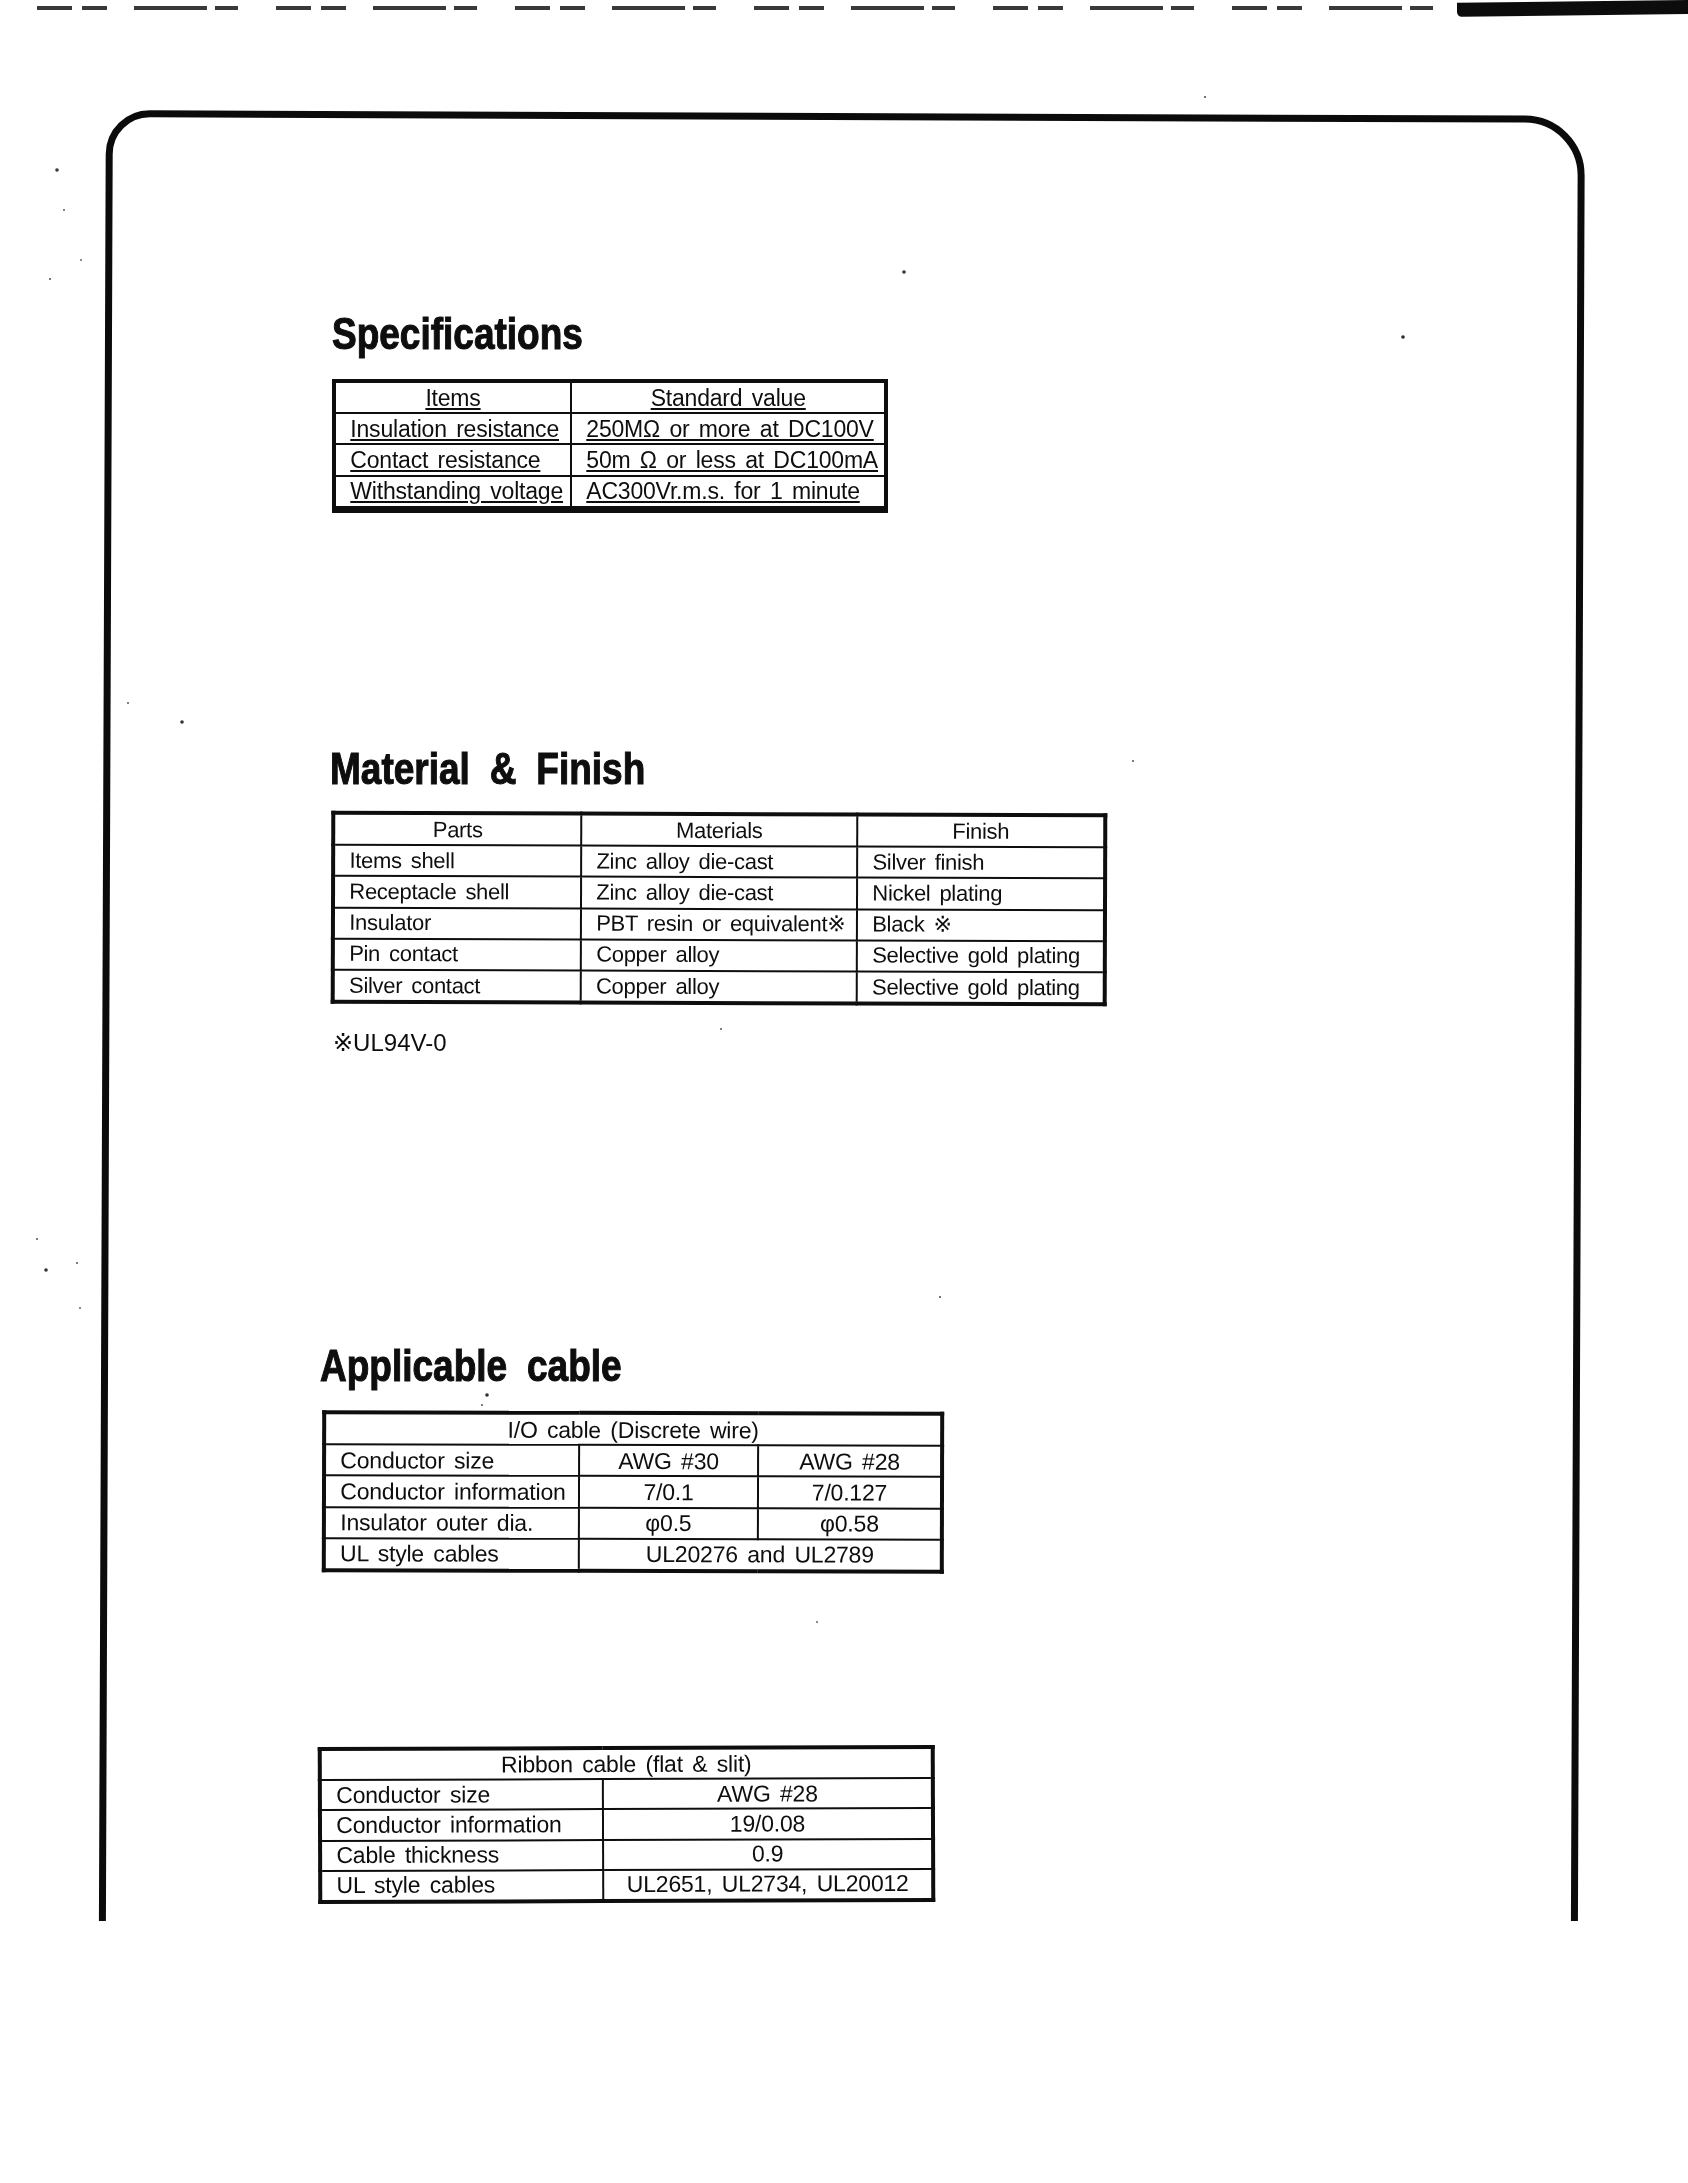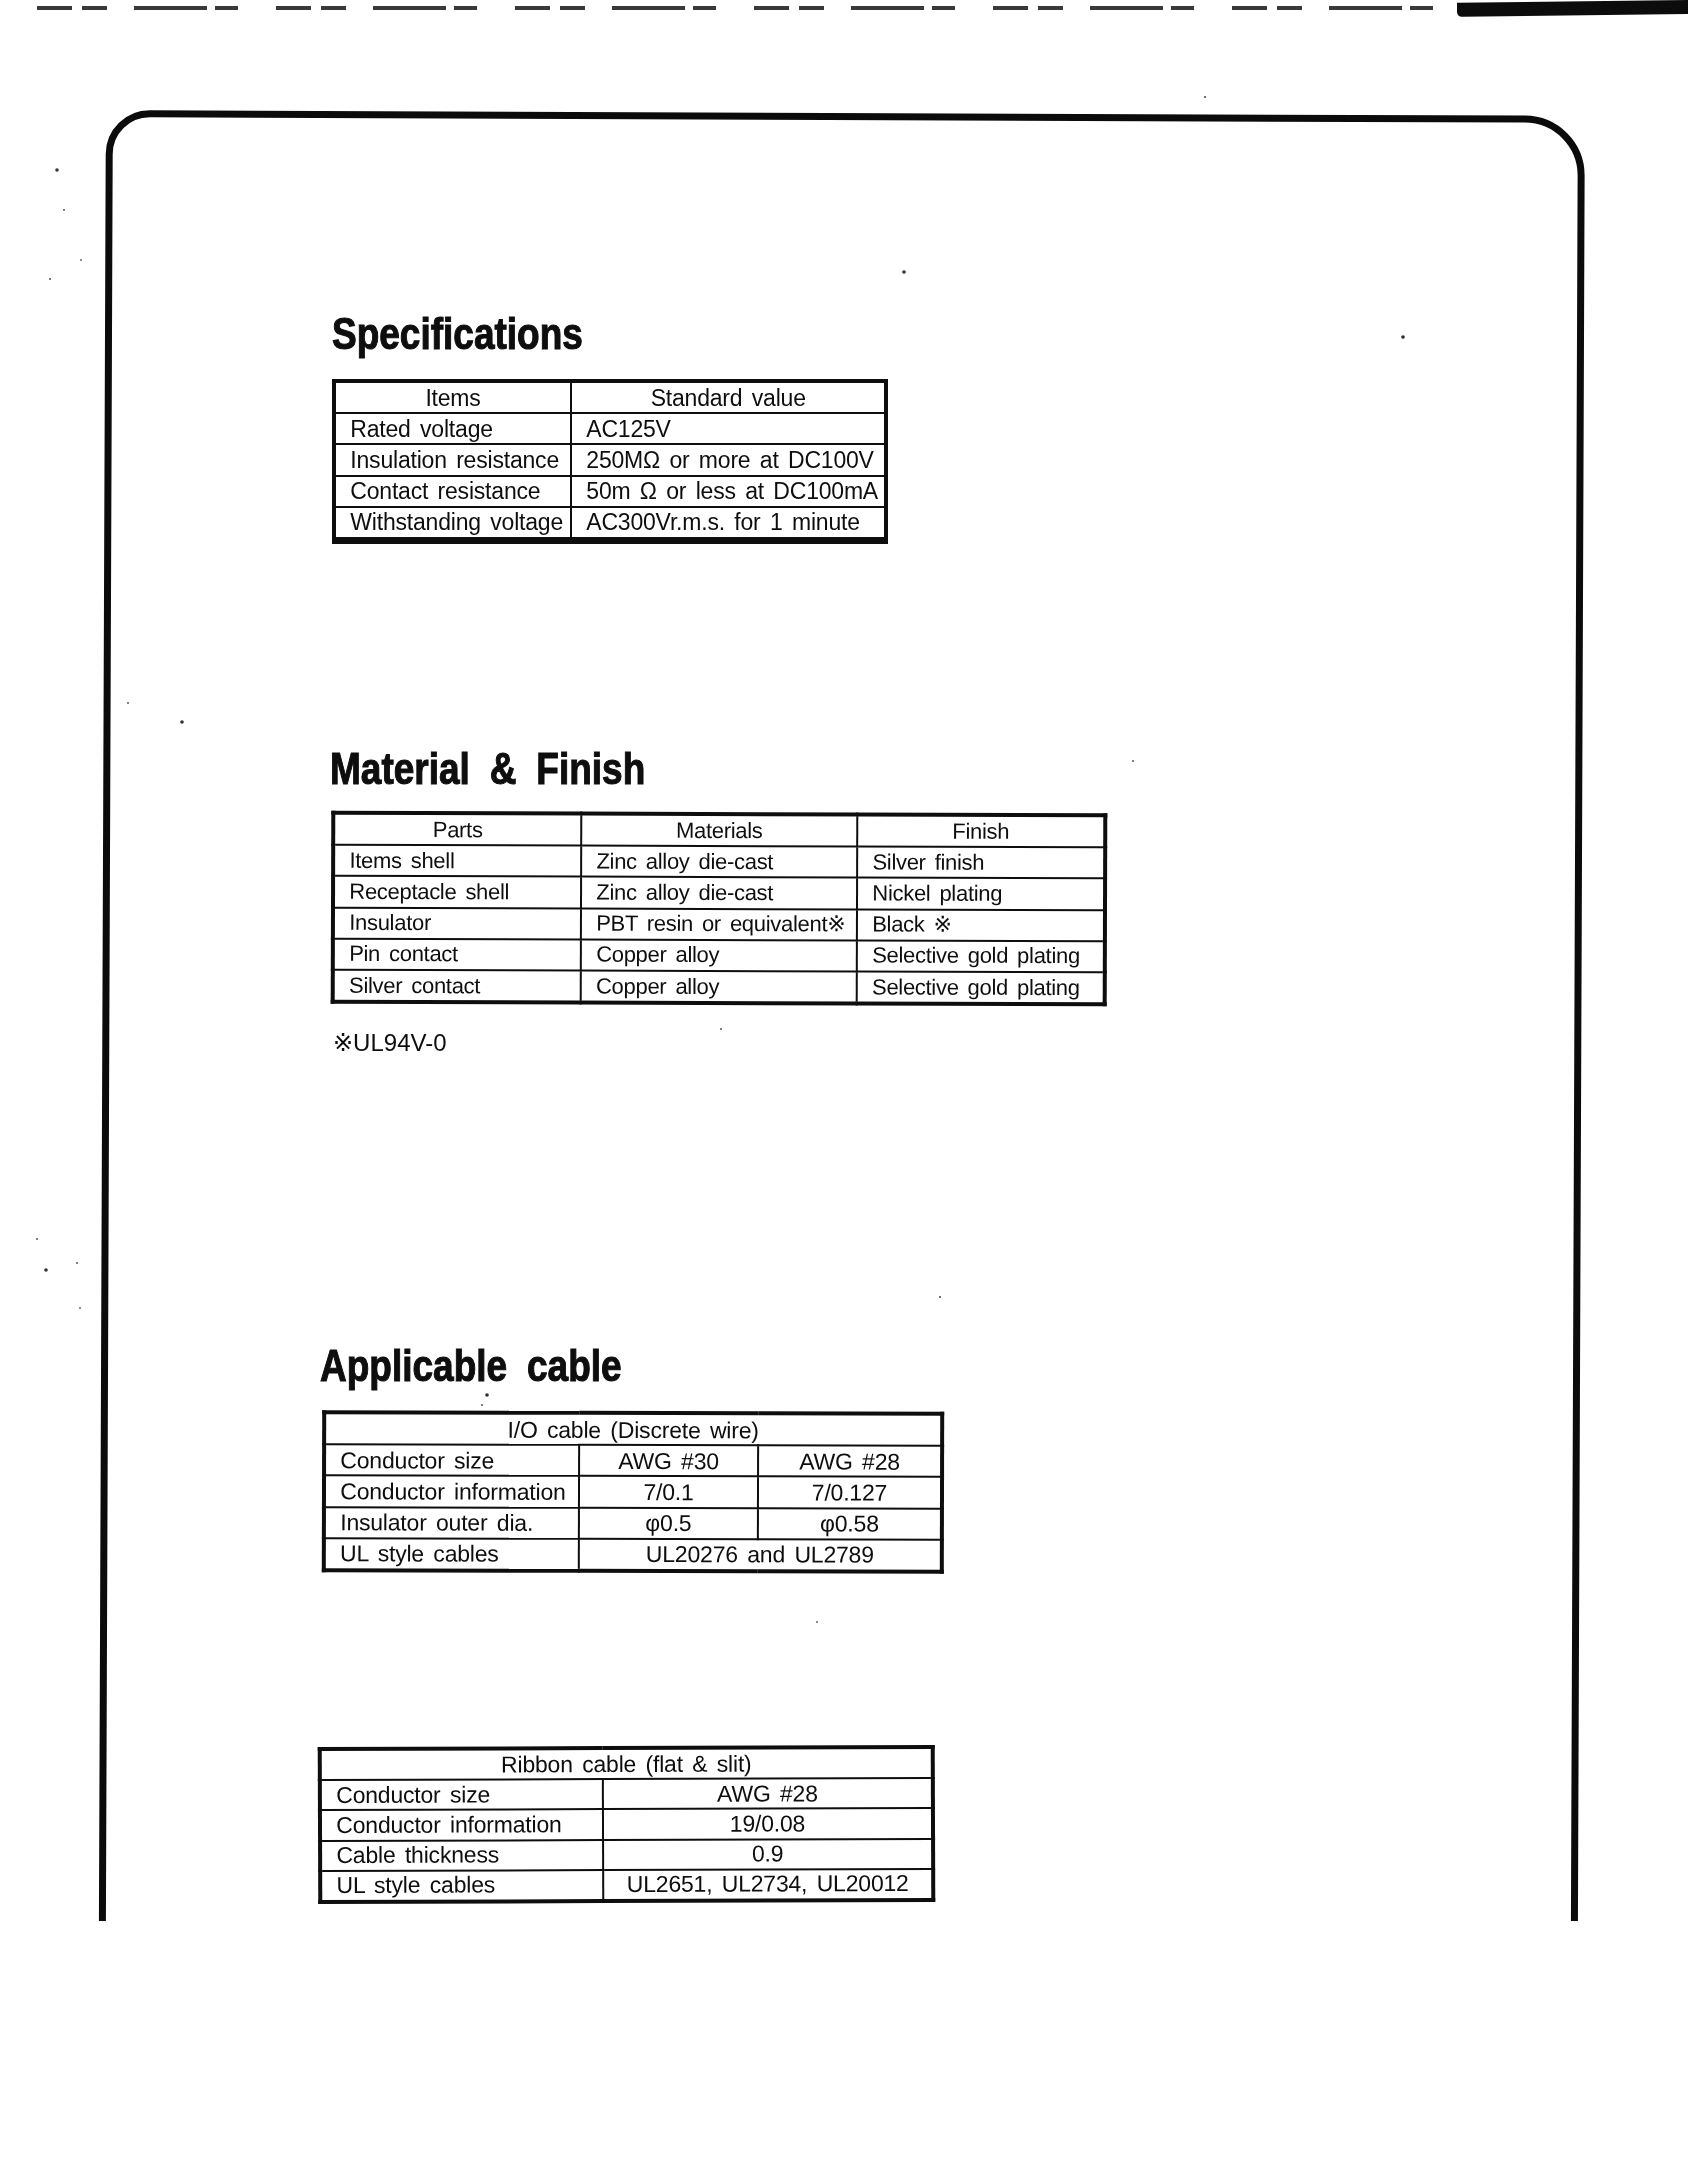--- a/index.html
+++ b/index.html
@@ -52,21 +52,21 @@
     position:absolute;border-collapse:collapse;table-layout:fixed;background:#fff;
     border:4.8px solid #0e0e0e;
   }
   .tbl td,.tbl th{
     border:2.4px solid #0e0e0e;font-size:23px;font-weight:400;
     height:26px;line-height:26px;padding:1.6px 6.4px 1.6px 14.3px;
     white-space:nowrap;letter-spacing:-0.2px;word-spacing:3.2px;
   }
   .tbl .hd,.tbl .ttl{text-align:center;padding:1.6px 6.4px;}
   .tbl .val{text-align:center;padding:1.6px 6.4px;}
-  #spec-table{left:332px;top:379px;border-bottom-width:7.2px;}
+  #spec-table{left:332px;top:379px;border-bottom-width:7.2px;text-decoration:underline;}
   #spec-table col.c1{width:237px;} #spec-table col.c2{width:310px;}
   #mat-table{left:331px;top:812px;transform:rotate(0.18deg);}
   #mat-table td,#mat-table th{font-size:22px;letter-spacing:-0.3px;}
   #mat-table col.c1{width:248px;} #mat-table col.c2{width:276px;} #mat-table col.c3{width:248px;}
   #io-table{left:322px;top:1411px;transform:rotate(0.15deg);}
   #io-table col.c1{width:255px;} #io-table col.c2{width:179px;} #io-table col.c3{width:184px;}
   #ribbon-table{left:318px;top:1746px;transform:rotate(-0.2deg);}
   #ribbon-table td{height:25px;line-height:25px;}
   #ribbon-table col.c1{width:283px;} #ribbon-table col.c2{width:330px;}
   
@@ -95,24 +95,20 @@
     <colgroup>
         <col class="c1">
         <col class="c2">
       </colgroup>
     <tbody>
       <tr>
         <th class="hd">Items</th>
         <th class="hd">Standard value</th>
       </tr>
       <tr>
-        <td>Rated voltage</td>
-        <td>AC125V</td>
-      </tr>
-      <tr>
         <td>Insulation resistance</td>
         <td>250MΩ or more at DC100V</td>
       </tr>
       <tr>
         <td>Contact resistance</td>
         <td>50m Ω or less at DC100mA</td>
       </tr>
       <tr>
         <td>Withstanding voltage</td>
         <td>AC300Vr.m.s. for 1 minute</td>

